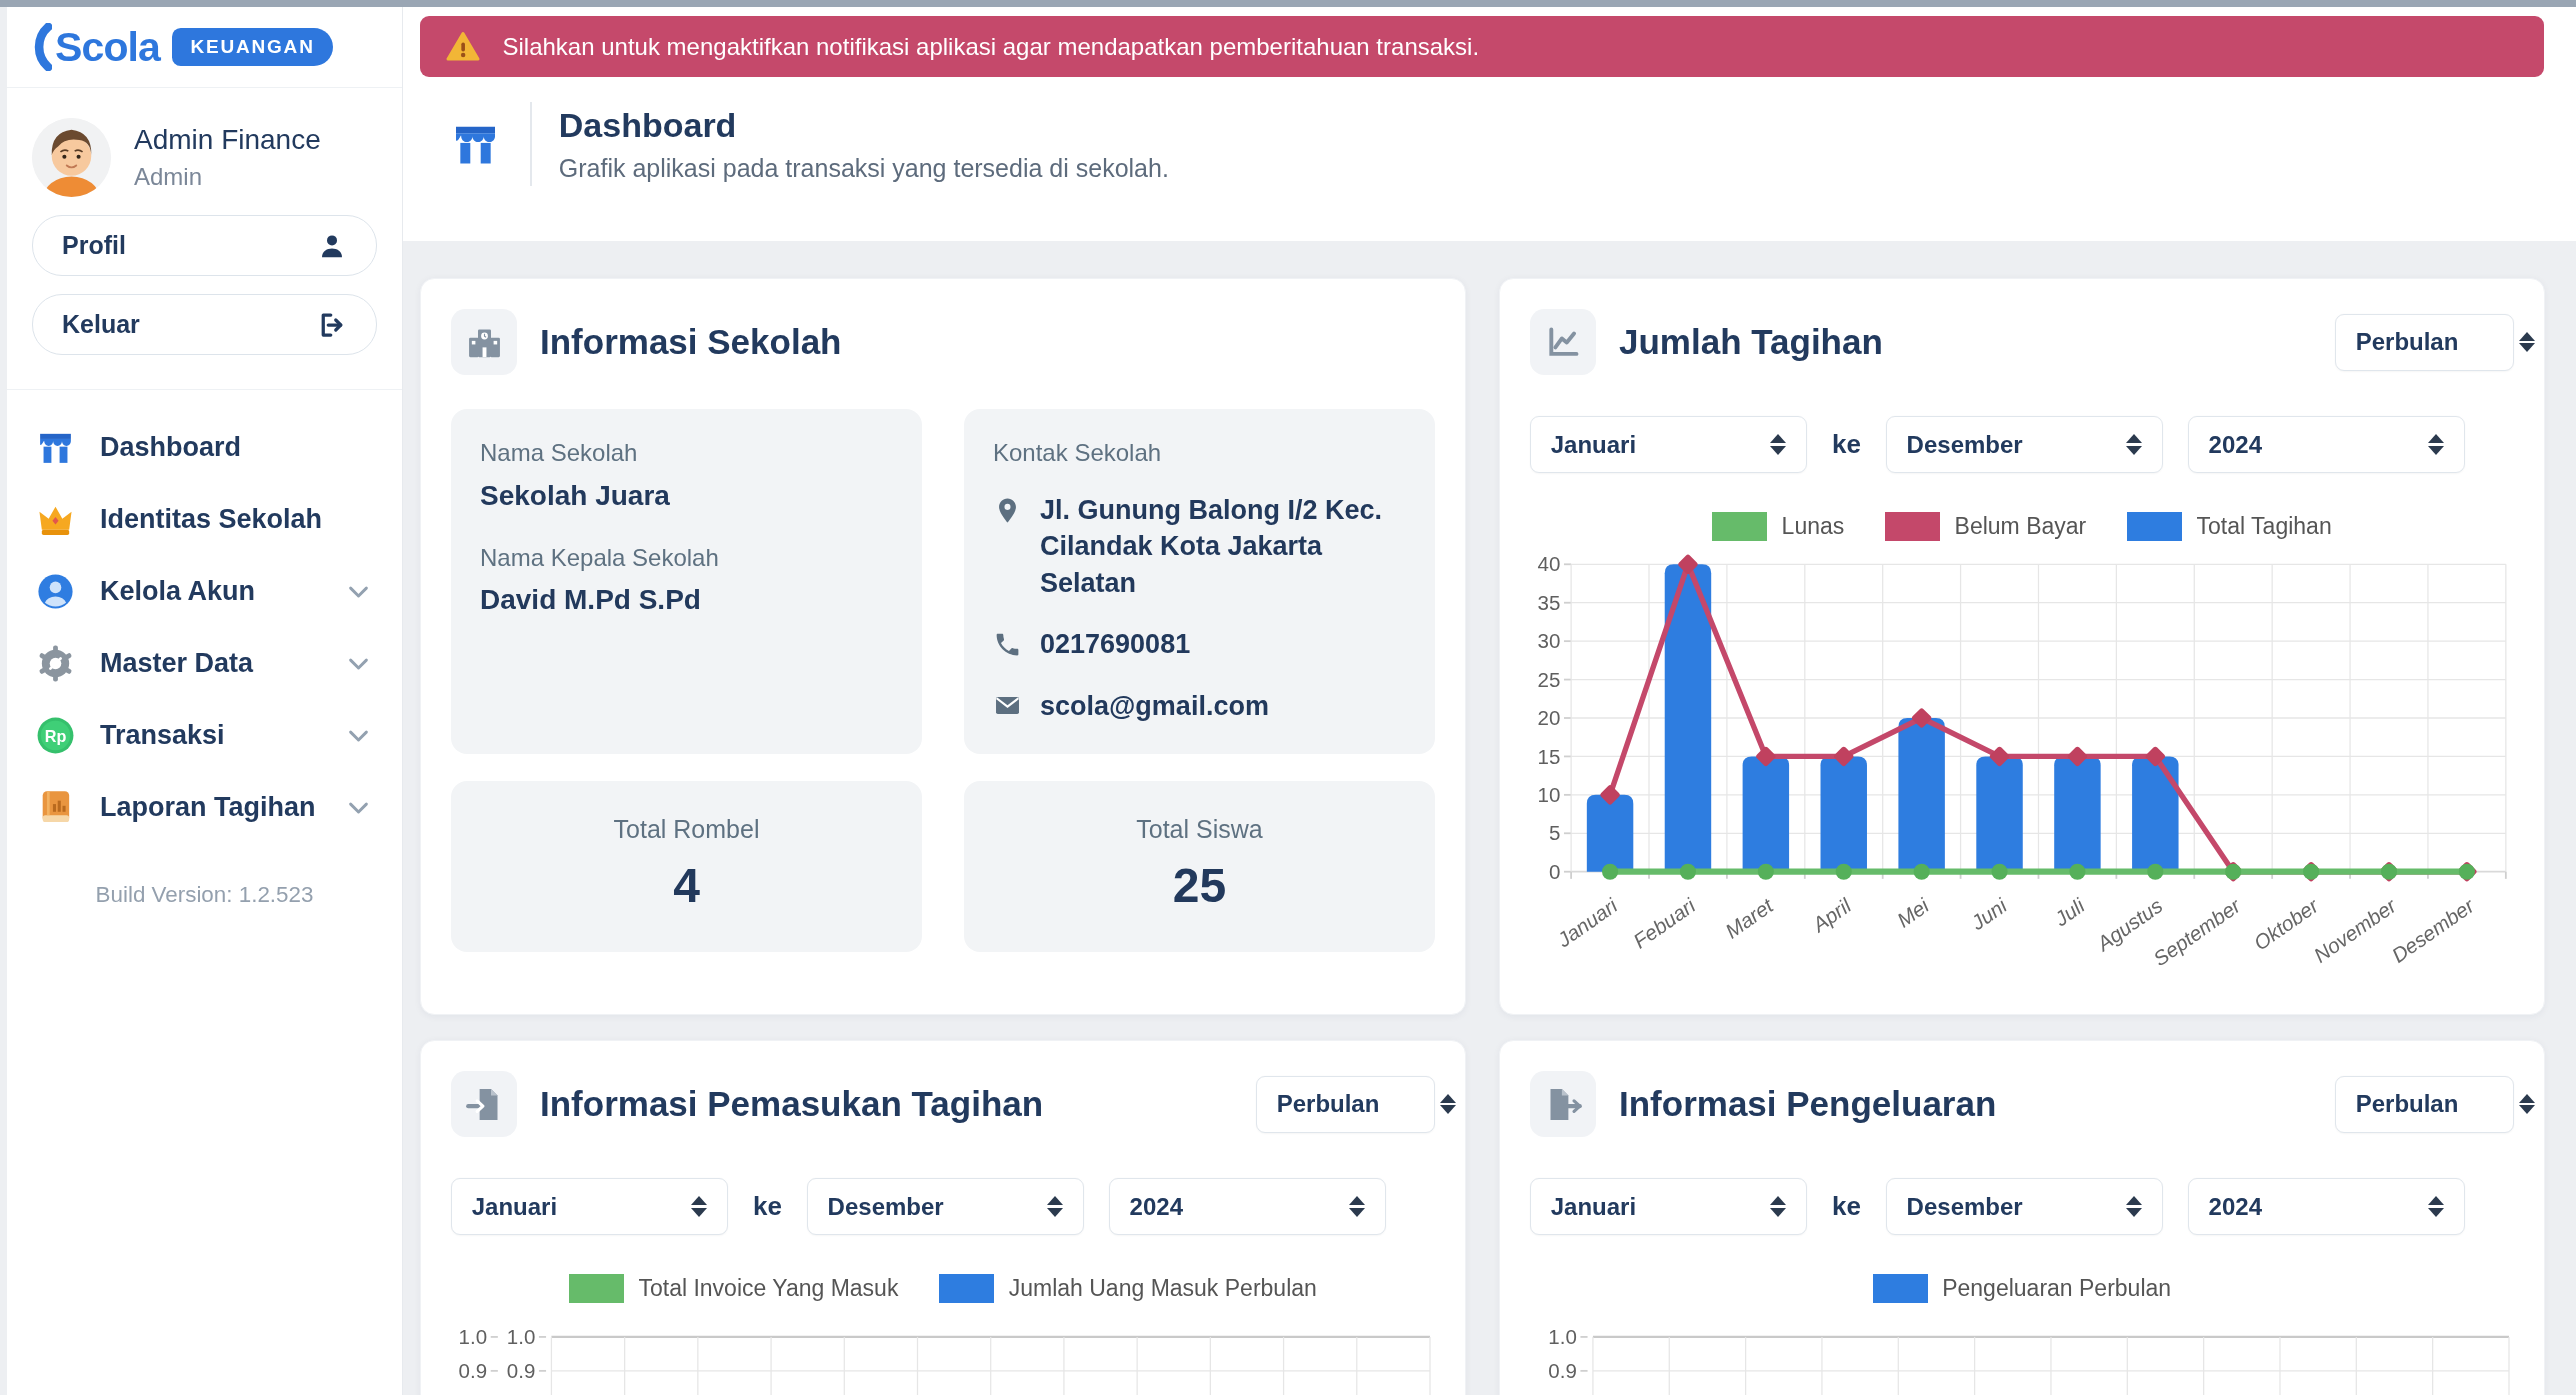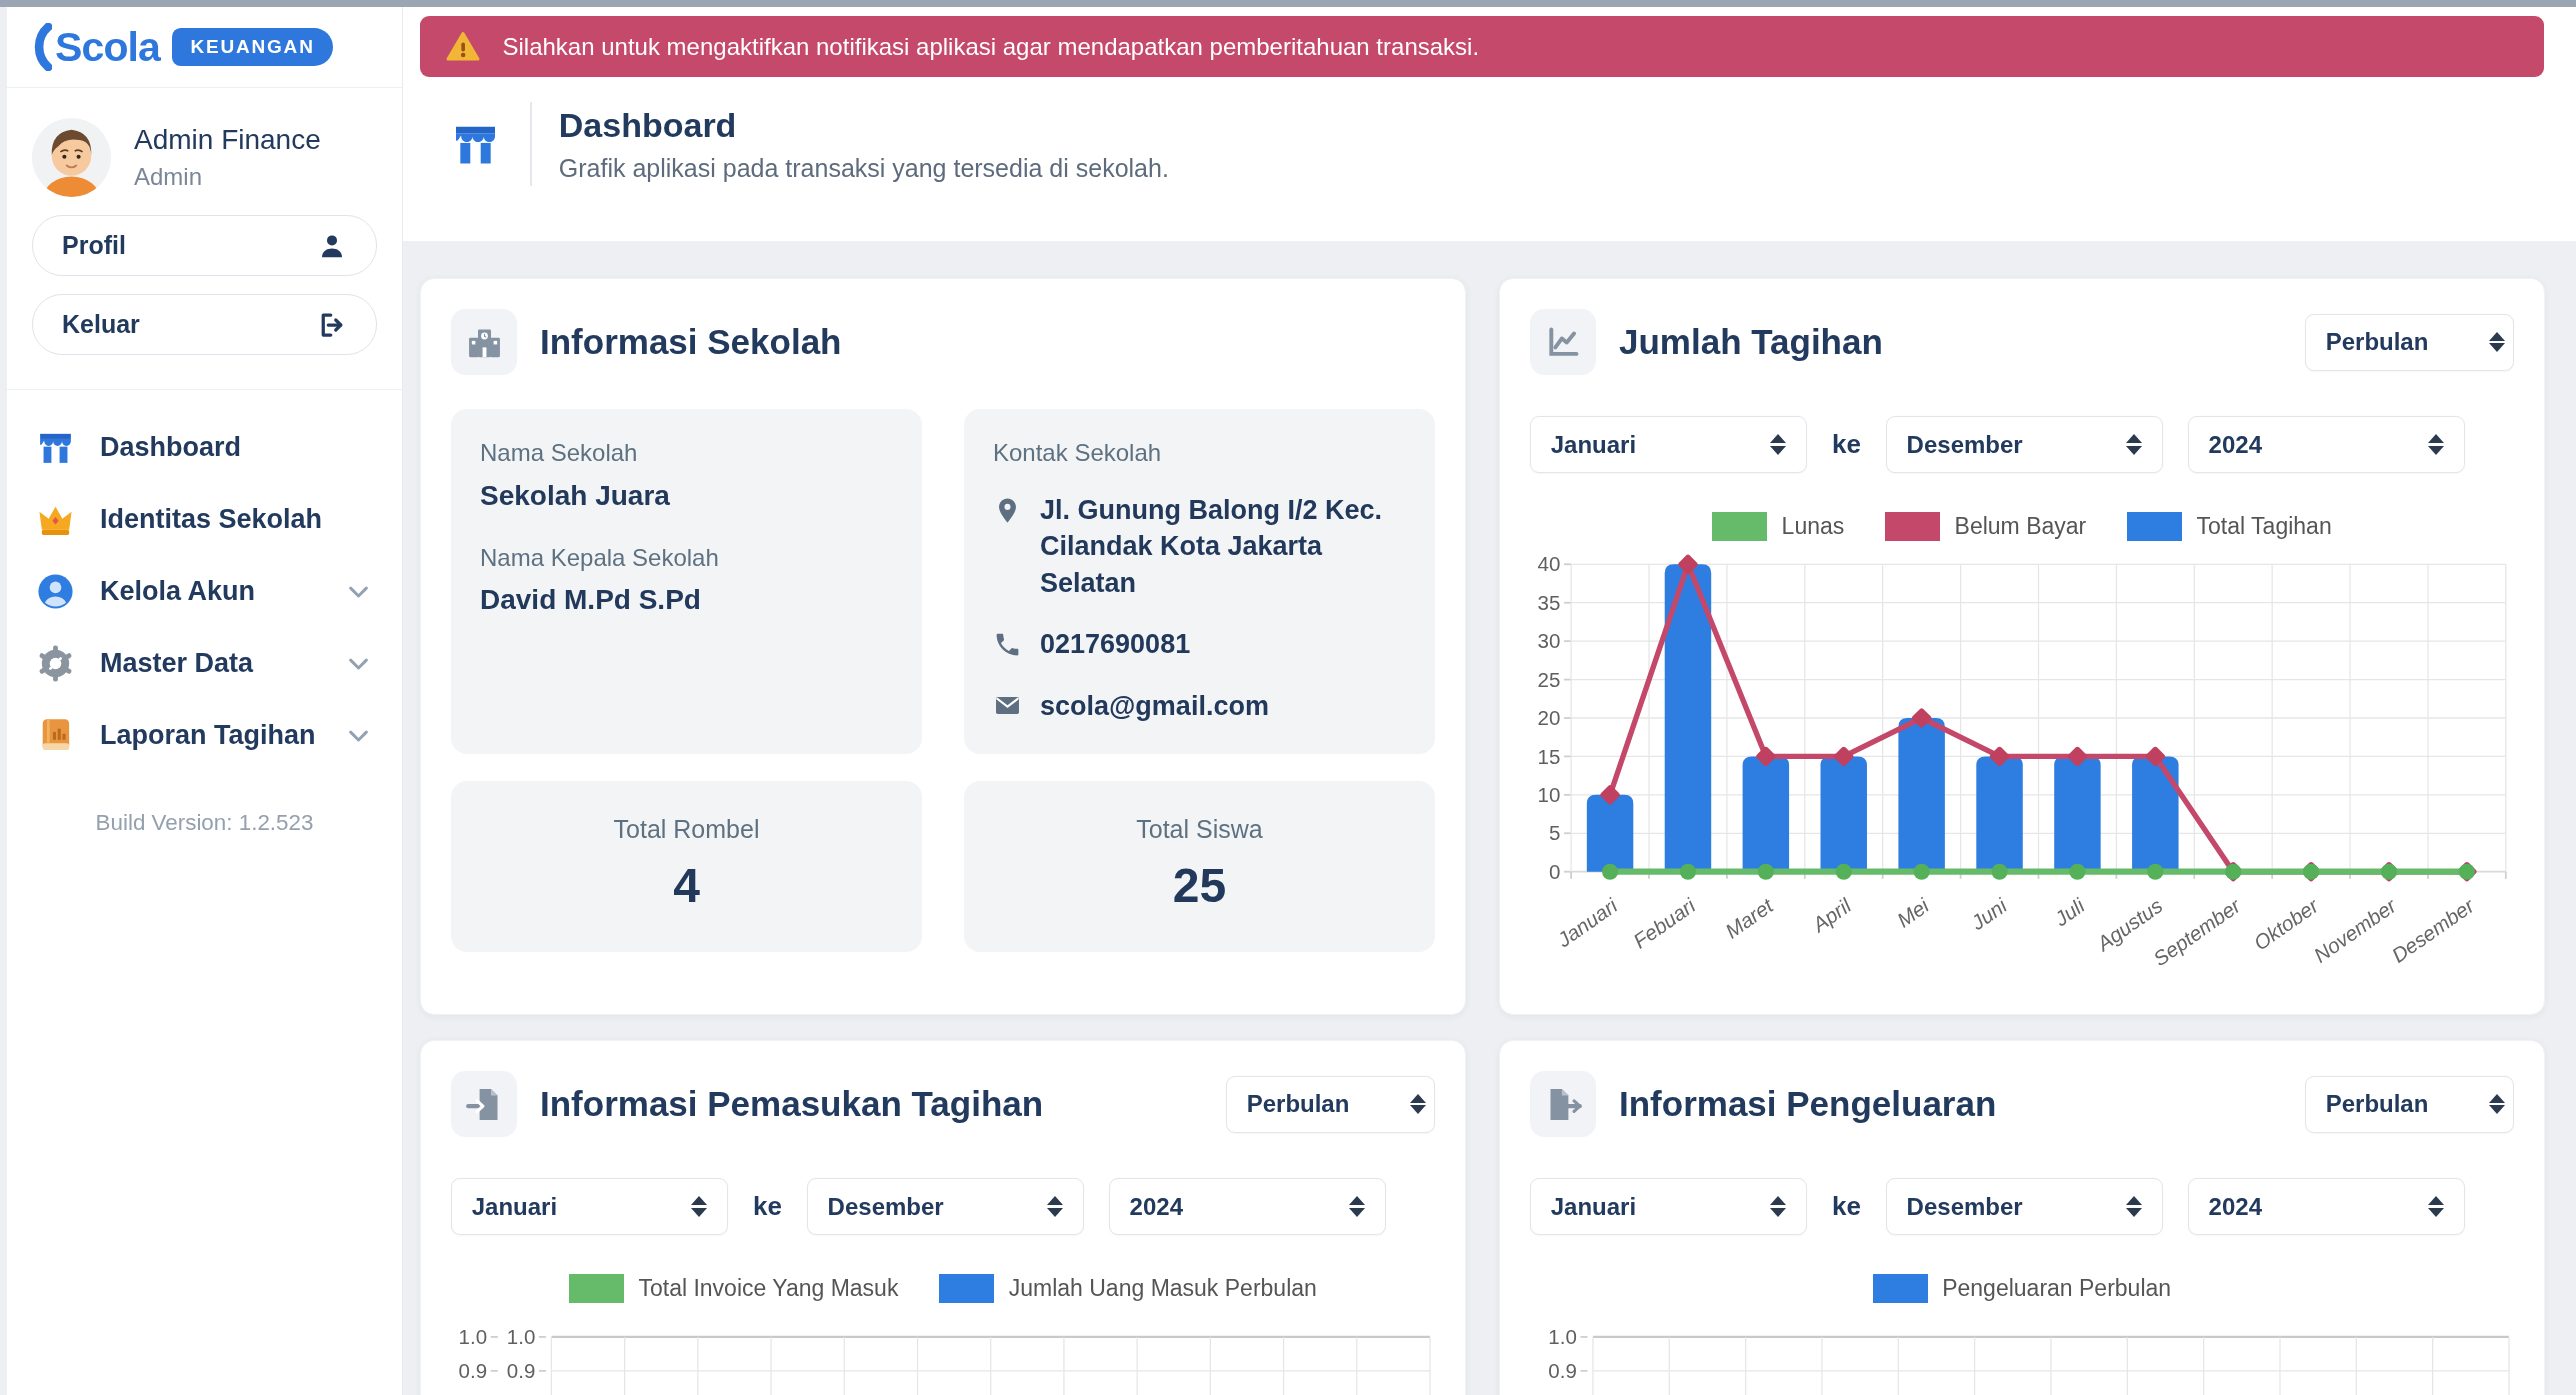--- a/index.html
+++ b/index.html
@@ -51,21 +51,21 @@
   
   .content { position:absolute; left:396px; top:242px; right:0; bottom:-537px; background:#edeff2; padding:36px 31px 0 24px; display:grid; grid-template-columns:1fr 1fr; column-gap:33px; row-gap:25px; align-content:start; }
   .card { background:#fff; border-radius:14.3px; border:0.9px solid #f0f2f5; box-shadow:0 1.8px 7.2px rgba(23,43,77,.05); padding:30px; }
   .row1 { height:737px; overflow:hidden; }
   .card-head { display:flex; align-items:center; gap:23px; }
   .icon-box { width:66px; height:66px; border-radius:14.3px; background:#f1f3f6; display:flex; align-items:center; justify-content:center; flex:none; }
   .icon-box svg { width:39px; height:39px; }
   .card-title { font-size:35px; font-weight:700; color:#223a5e; flex:1; }
 
   .select { height:57px; border:0.9px solid #e0e6ec; border-radius:9px; background:#fff; display:flex; align-items:center; justify-content:space-between; padding:0 19.7px; font-size:24px; font-weight:700; color:#223a5e; box-shadow:0 0.9px 1.8px rgba(0,0,0,.04); cursor:pointer; }
-  .select.small { width:209px;gap:48px; }
+  .select.small { width:179px;gap:48px; }
   .select.month { width:277px; }
   .updown { display:flex; flex-direction:column; gap:2.7px; margin-left:12.5px; }
   .updown i { width:0; height:0; border-left:8px solid transparent; border-right:8px solid transparent; }
   .updown i.up { border-bottom:9px solid #2b3a4e; }
   .updown i.dn { border-top:9px solid #2b3a4e; }
 
   .filter-row { display:flex; align-items:center; gap:25px; margin-top:41px; }
   .ke { font-size:26px; font-weight:700; color:#223a5e; }
 
   .legend { display:flex; justify-content:center; align-items:center; gap:41px; margin-top:39px; }
@@ -183,20 +183,33 @@
               <rect x="10.6" y="1.5" width="2.8" height="5" rx="1.2" transform="rotate(180 12 12)"></rect>
               <rect x="10.6" y="1.5" width="2.8" height="5" rx="1.2" transform="rotate(240 12 12)"></rect>
               <rect x="10.6" y="1.5" width="2.8" height="5" rx="1.2" transform="rotate(300 12 12)"></rect>
               <circle cx="12" cy="12" r="8"></circle>
             </g>
             <circle cx="12" cy="12" r="3.4" fill="#fff"></circle>
             <path d="M9 15l6-6" stroke="#fff" stroke-width="1.6" stroke-linecap="round"></path>
           </svg>
       </span>
       <span class="mi-label">Master Data</span>
+      <svg class="chev" viewBox="0 0 24 24">
+          <polyline points="5 9 12 16 19 9" fill="none" stroke="#93a1b0" stroke-width="2.6" stroke-linecap="round" stroke-linejoin="round"></polyline>
+        </svg>
+    </div>
+    <div class="menu-item">
+      <span class="mi-icon">
+        <svg viewBox="0 0 24 24">
+            <circle cx="12" cy="12" r="10.5" fill="#35c06c"></circle>
+            <circle cx="12" cy="12" r="8.6" fill="#3fcf77"></circle>
+            <text x="12" y="15.6" text-anchor="middle" font-size="9.5" font-weight="bold" fill="#fff" font-family="Liberation Sans, sans-serif">Rp</text>
+          </svg>
+      </span>
+      <span class="mi-label">Transaksi</span>
       <svg class="chev" viewBox="0 0 24 24">
           <polyline points="5 9 12 16 19 9" fill="none" stroke="#93a1b0" stroke-width="2.6" stroke-linecap="round" stroke-linejoin="round"></polyline>
         </svg>
     </div>
     <div class="menu-item">
       <span class="mi-icon">
         <svg viewBox="0 0 24 24">
             <rect x="4.5" y="2.5" width="15.5" height="18" rx="2.5" fill="#e9953f"></rect>
             <rect x="4.5" y="16.5" width="15.5" height="4" rx="1.5" fill="#f6d7a8"></rect>
             <rect x="7" y="2.5" width="1.6" height="14" fill="#f3b261"></rect>

